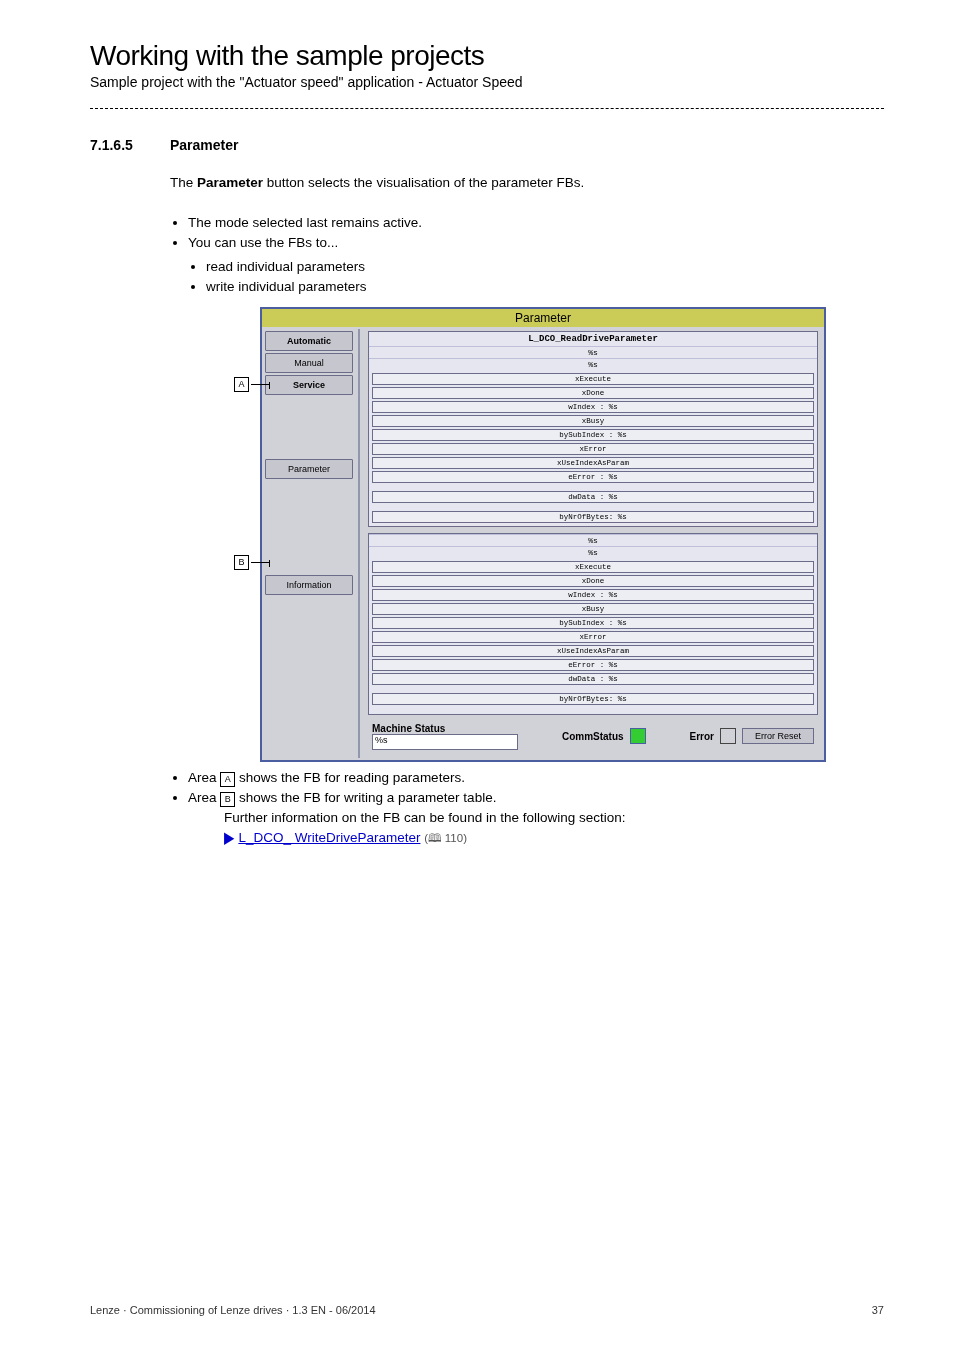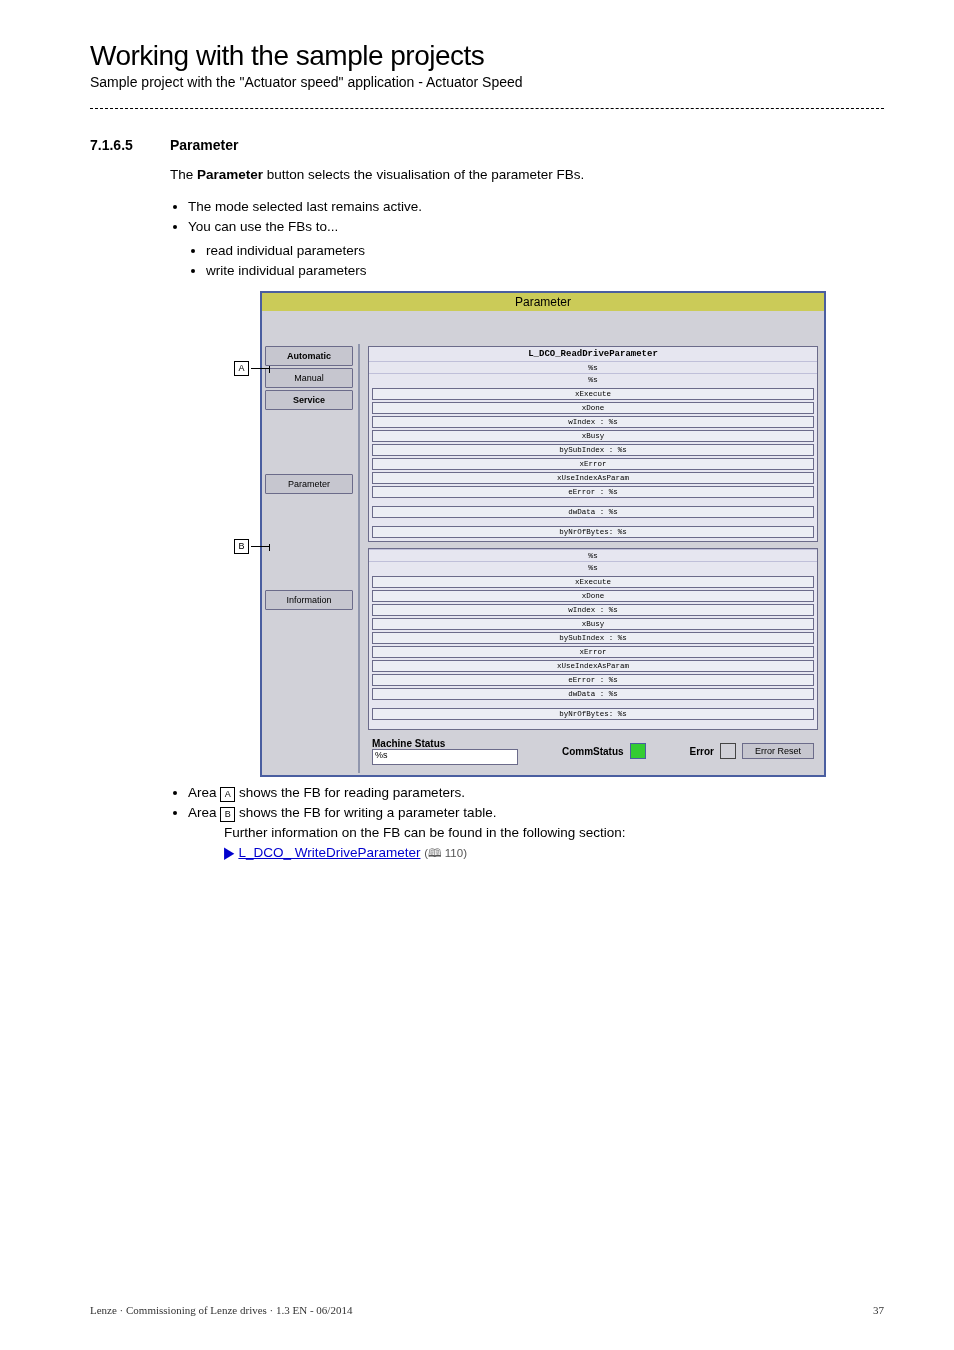--- a/index.html
+++ b/index.html
@@ -29,40 +29,39 @@
   }
   .dash-rule {
     border: none;
     border-top: 1.5px dashed #000;
     margin: 8px 0 28px 0;
   }
   .sec-row { display: flex; align-items: baseline; margin-bottom: 8px;}
   .sec-num { font-weight: 700; font-size: 14px; width: 80px; }
   .sec-title { font-weight: 700; font-size: 14px; }
   .body-indent { margin-left: 80px; font-size: 13.5px; line-height: 1.45; }
-  .body-indent p { margin: 12px 0; }
+  .body-indent p { margin: 20px 0; }
   .body-indent b { font-weight: 700; }
   ul.b1 { list-style: disc; padding-left: 18px; margin: 4px 0; }
   ul.b2 { list-style: disc; padding-left: 36px; margin: 2px 0; }
   ul li { margin: 1px 0; }
   .legend-row { font-size: 12px; margin: 10px 0 10px 170px; display:flex; gap:26px; align-items:center;}
   .sq {
     display:inline-flex; width:13px; height:13px; border:1px solid #000;
     font-size:9px; align-items:center; justify-content:center; font-family: Arial, sans-serif;
     font-weight:400; background:#fff; line-height:1;
   }
   .more-indent { margin-left: 36px; }
   .link { color:#0000cd; text-decoration: underline; }
   .pageref { color:#555; font-size:11.5px; }
   .tri { color:#0000cd; display:inline-block; transform: scaleY(1.2); margin-right:4px;}
   .footer {
     position:absolute; bottom:34px; left:90px; right:70px;
     display:flex; justify-content:space-between; font-size:11px; color:#333;
     border-top: none;
-    font-family: Liberation Serif, serif;
   }
 
   
   .shot-wrap {
     margin: 10px 0 6px 170px;
     position: relative;
     width: 566px;
   }
   .shot {
     border: 2px solid #4a5ea0;
@@ -70,21 +69,21 @@
     font-size: 9px;
   }
   .shot-header {
     background:#fff; color:#38519e; font-weight:700; font-size:12px;
     padding:4px 8px;
   }
   .shot-tab {
     background:#cbcb58; text-align:center; font-size:12px; padding:2px;
     font-weight:400;
   }
-  .shot-body { display:flex;margin-top:31px; }
+  .shot-body { display:flex; }
   .shot-sidebar {
     width:88px; background:#d1d1d8; padding:4px 3px 4px 3px;
     display:flex; flex-direction:column; gap:2px;
   }
   .side-btn {
     border:1px solid #6b6b8a; background:#c6c6cf;
     text-align:center; font-size:9px; padding:4px 0; border-radius:1px;
   }
   .side-btn.bold { font-weight:700; }
   .side-spacer { flex:0 0 auto; height:60px; }

